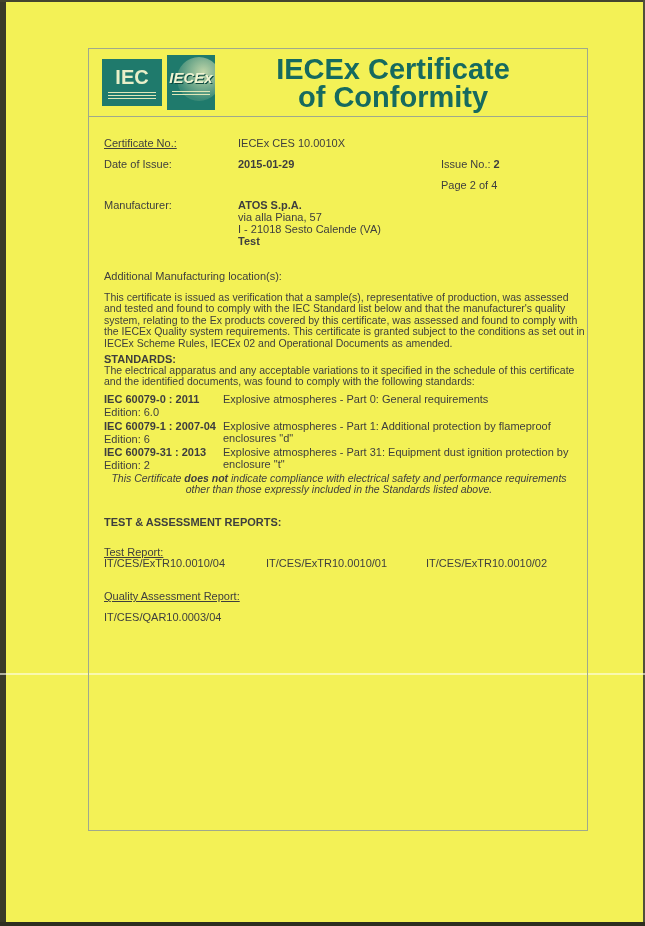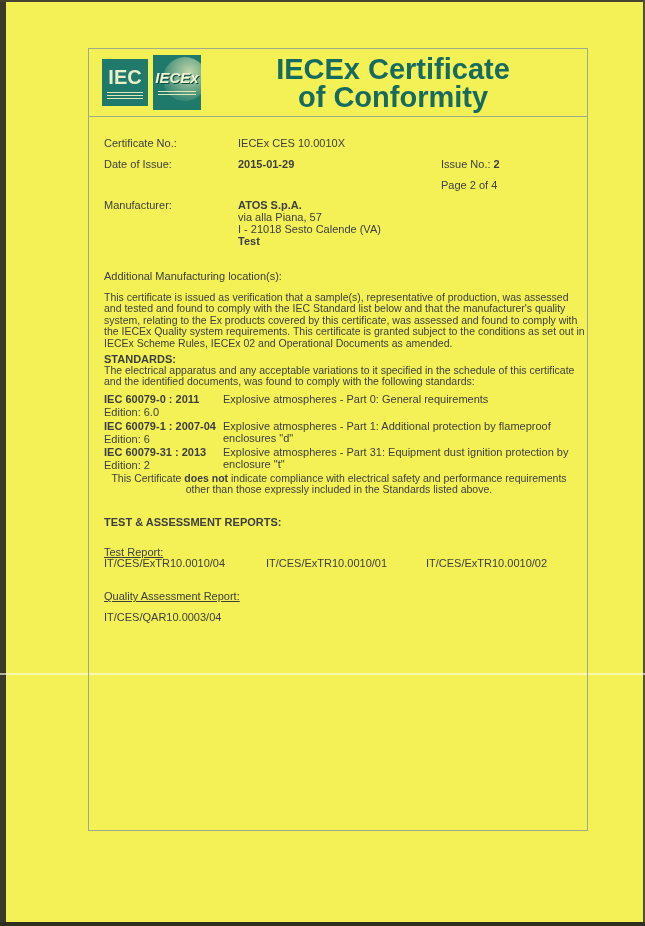--- a/index.html
+++ b/index.html
@@ -23,21 +23,21 @@
   }
   .cert-header {
     position:absolute; left:0; top:0; width:100%; height:68px;
     border-bottom:1px solid #9fa98c;
   }
   .logo-row { position:absolute; left:13px; top:6px; display:flex; align-items:flex-start; gap:5px; }
   .logo {
     background:#1f7a6c; color:#e9efc9; overflow:hidden; position:relative;
     display:flex; flex-direction:column; align-items:center; justify-content:center;
   }
-  .logo-iec { width:46px; height:47px; margin-top:4px; }
+  .logo-iec { width:60px; height:47px; margin-top:4px; }
   .logo-iec .logo-text { font-size:20px; font-weight:bold; letter-spacing:0px; line-height:20px; }
   .logo-lines { width:80%; margin-top:3px; }
   .logo-lines div { height:1px; background:#dfe6b8; margin-top:2px; }
   .logo-iecex { width:48px; height:55px; }
   .logo-globe {
     position:absolute; right:-6px; top:2px; width:44px; height:44px; border-radius:50%;
     background:radial-gradient(circle at 60% 35%, rgba(220,230,180,0.85), rgba(220,230,180,0.15) 70%);
   }
   .logo-iecex .logo-text {
     font-size:15px; font-weight:bold; font-style:italic; line-height:16px;
@@ -46,21 +46,21 @@
   .cert-title {
     position:absolute; left:112px; right:2px; top:6px; text-align:center;
     color:#166a5f; font-size:29px; font-weight:bold; line-height:28px;
   }
 
   .abs { position:absolute; font-size:11px; line-height:12px; }
   .lbl-col { left:15px; }
   .val-col { left:149px; }
   .right-col { left:352px; }
   .bold { font-weight:bold; }
-  .ital { }
+  .ital { font-style:italic; }
   .undl { text-decoration:underline; }
   .small { font-size:10.5px; line-height:11.4px; }
 
   .para { left:15px; width:482px; }
   .std-desc { left:134px; width:360px; }
   .center-note { left:18px; width:464px; text-align:center; }
 </style>
 </head>
 <body>
 
@@ -90,21 +90,21 @@
             <div></div>
           </div>
       </div>
     </div>
     <div class="cert-title">
       <div>IECEx Certificate</div>
       <div>of Conformity</div>
     </div>
   </div>
 
-  <div class="abs lbl-col" style="top:88px;">Certificate No.:</div>
+  <div class="abs lbl-col" style="top:88px;text-decoration:underline;">Certificate No.:</div>
   <div class="abs val-col" style="top:88px;">IECEx CES 10.0010X</div>
 
   <div class="abs lbl-col" style="top:109px;">Date of Issue:</div>
   <div class="abs val-col bold" style="top:109px;">2015-01-29</div>
   <div class="abs right-col" style="top:109px;"><span>Issue No.:</span> <span class="bold">2</span></div>
 
   <div class="abs right-col" style="top:130px;">Page 2 of 4</div>
 
   <div class="abs lbl-col" style="top:150px;">Manufacturer:</div>
   <div class="abs val-col" style="top:150px;">

